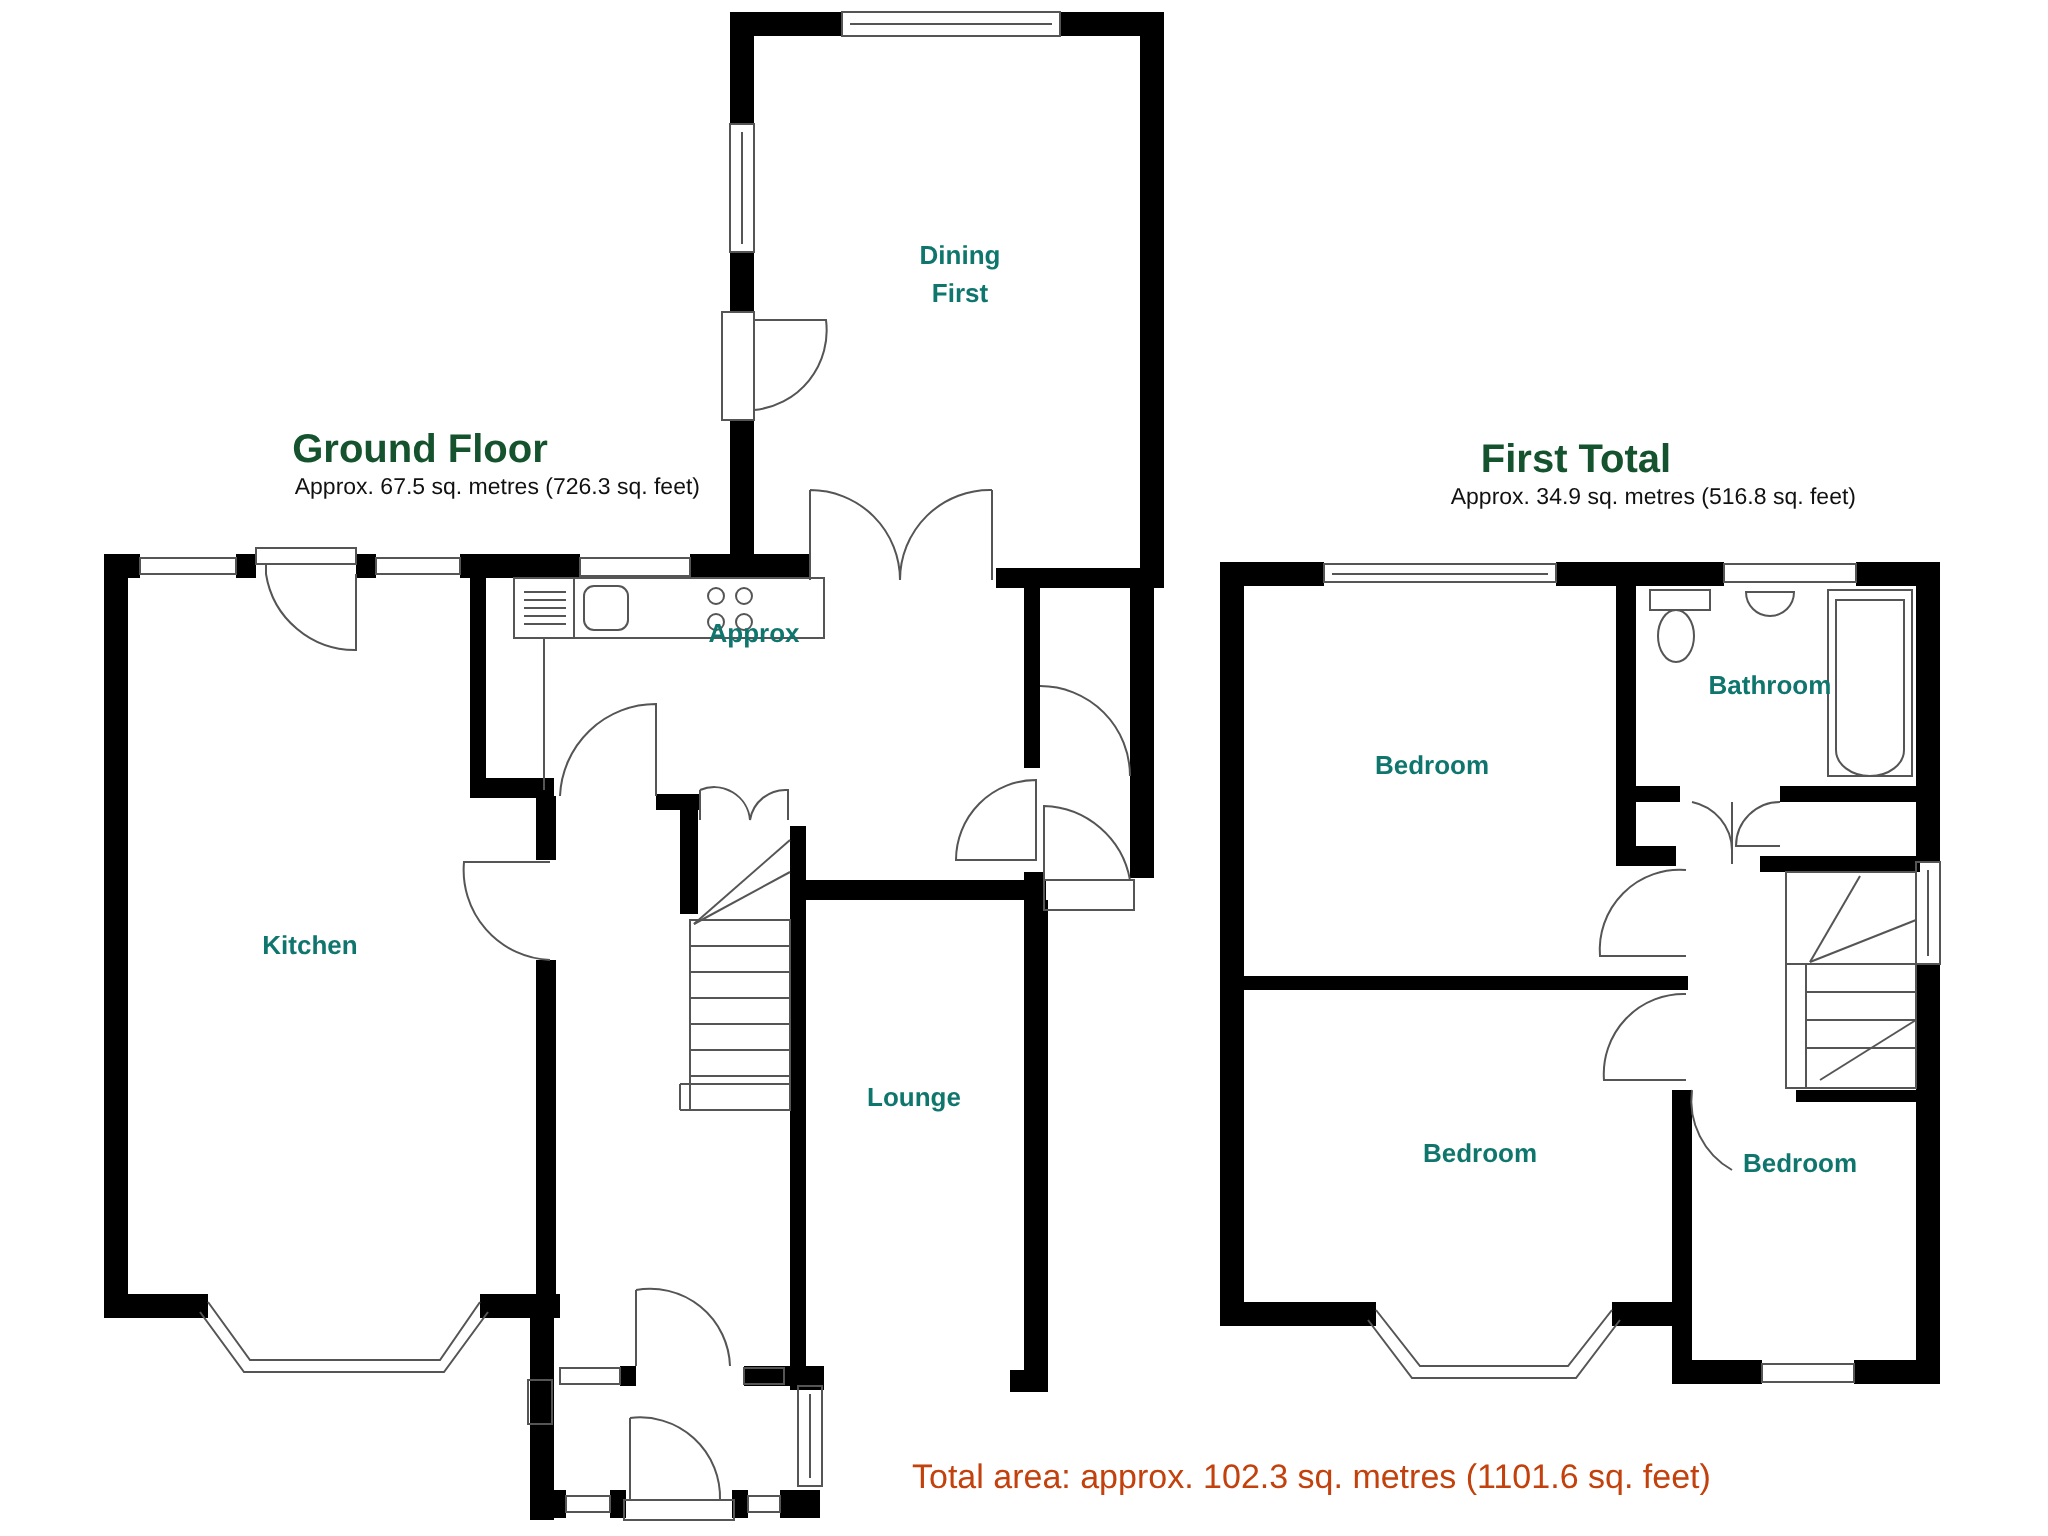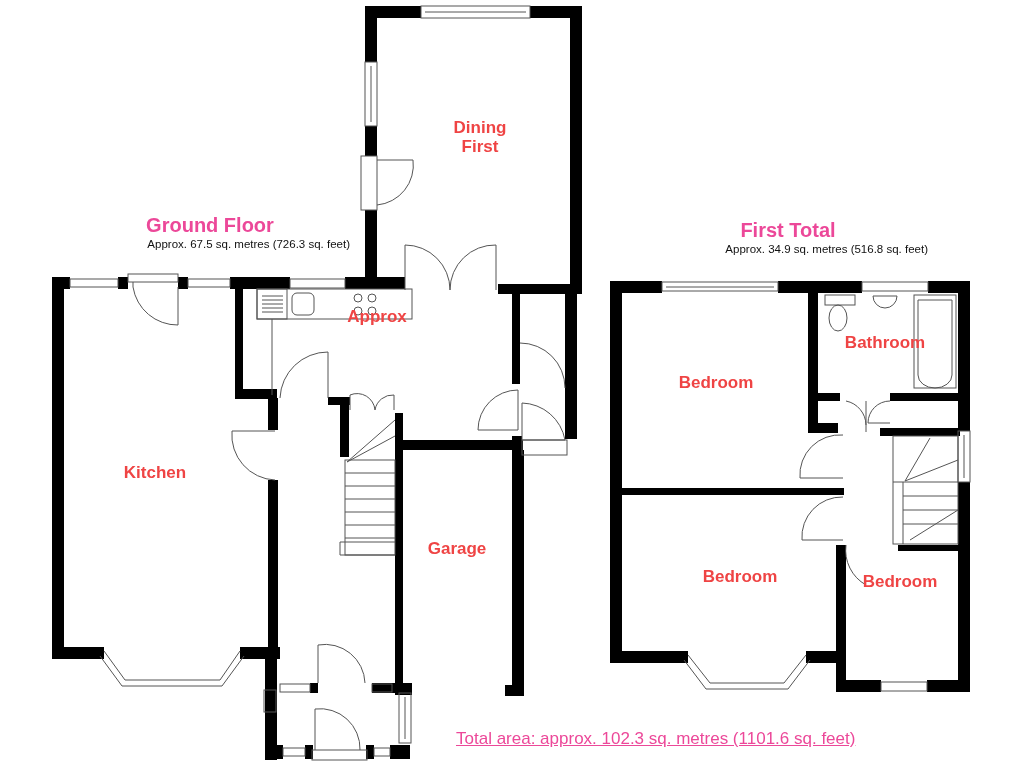--- a/index.html
+++ b/index.html
@@ -1,23 +1,23 @@
 <!DOCTYPE html>
 <html><head>
 <meta charset="utf-8">
 <style>
   html, body { margin: 0; padding: 0; background: #ffffff; }
   body { width: 1024px; height: 768px; position: relative; overflow: hidden;
          font-family: "Liberation Sans", sans-serif; }
   svg.plan { position: absolute; left: 0; top: 0; }
-  .label { position: absolute; font-family: "Liberation Sans", sans-serif; color: #ef4444;
-           font-weight: bold; font-size: 17px; text-align: center; line-height: 19px; white-space: nowrap; }
-  .floor-title { position: absolute; text-align: center; font-weight: bold; font-size: 20px; color: #ec4899; white-space: nowrap; }
+  .label { position: absolute; font-family: "Liberation Sans", sans-serif; color: #0f766e;
+           font-weight: bold; font-size: 13px; text-align: center; line-height: 19px; white-space: nowrap; }
+  .floor-title { position: absolute; text-align: center; font-weight: bold; font-size: 20px; color: #14532d; white-space: nowrap; }
   .floor-sub { position: absolute; text-align: right; font-size: 11.5px; color: #111; white-space: nowrap; }
-  .total { position: absolute; font-size: 17px; color: #ec4899; white-space: nowrap; text-decoration: underline; }
+  .total { position: absolute; font-size: 17px; color: #c2410c; white-space: nowrap; }
 </style>
 </head>
 <body>
 
 <svg class="plan" width="1024" height="768" viewBox="0 0 1024 768" xmlns="http://www.w3.org/2000/svg">
 
   <g fill="#000" stroke="none">
 
     <rect x="365" y="6" width="56" height="12"></rect>
     <rect x="530" y="6" width="52" height="12"></rect>
@@ -197,21 +197,21 @@
 
 <div class="floor-title" style="left:110px; top:214px; width:200px;">Ground Floor</div>
 <div class="floor-sub" style="left:70px; top:238px; width:280px;">Approx. 67.5 sq. metres (726.3 sq. feet)</div>
 
 <div class="label" style="left:430px; top:118px; width:100px;">
   <div>Dining</div>
   <div>First</div>
 </div>
 <div class="label" style="left:332px; top:307px; width:90px;">Approx</div>
 <div class="label" style="left:105px; top:463px; width:100px;">Kitchen</div>
-<div class="label" style="left:407px; top:539px; width:100px;">Garage</div>
+<div class="label" style="left:407px; top:539px; width:100px;">Lounge</div>
 
 <div class="floor-title" style="left:688px; top:219px; width:200px;">First Total</div>
 <div class="floor-sub" style="left:648px; top:243px; width:280px;">Approx. 34.9 sq. metres (516.8 sq. feet)</div>
 
 <div class="label" style="left:835px; top:308px; width:100px;margin-top:25px;">Bathroom</div>
 <div class="label" style="left:666px; top:373px; width:100px;">Bedroom</div>
 <div class="label" style="left:690px; top:567px; width:100px;">Bedroom</div>
 <div class="label" style="left:850px; top:572px; width:100px;">Bedroom</div>
 
 <div class="total" style="left:456px; top:729px;">Total area: approx. 102.3 sq. metres (1101.6 sq. feet)</div>

